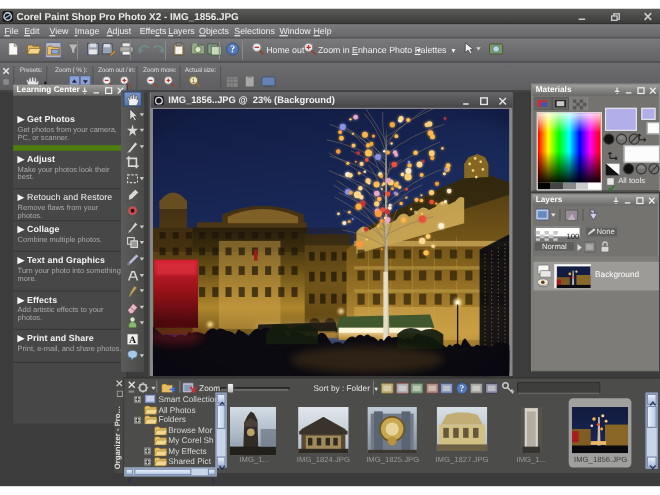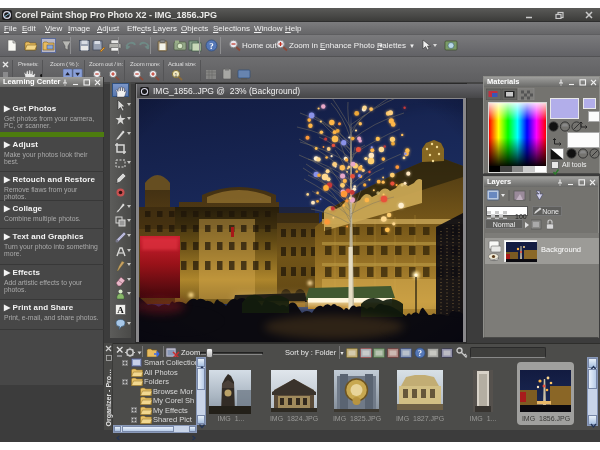--- a/index.html
+++ b/index.html
@@ -7,26 +7,26 @@
 .abs { position:absolute; }
 #tbar { left:0; top:0; width:600px; height:14px; background:linear-gradient(#5a5a58,#3c3c3a); color:#eaeae8; font-size:9px; font-weight:bold; line-height:14px; border-bottom:1px solid #2e2e2e;}
 #menu { left:0; top:14px; width:600px; height:13px; background:linear-gradient(#7c7c7e,#666668); color:#f0f0f0; font-size:8px; line-height:13px; border-bottom:1px solid #5e5e60;}
 #menu span { position:absolute; top:0; }
 u { text-decoration:underline; }
 #tb1 { left:0; top:27px; width:600px; height:22px; background:linear-gradient(#7a7a7c,#626266); border-bottom:1px solid #525254; }
 #tb1 .ic { position:absolute; top:3px; }
 #tb1 .lbl { position:absolute; top:6px; color:#f0f0f0; font-size:8px; }
 #tb2 { left:0; top:49px; width:600px; height:27px; background:linear-gradient(#6e6e70,#5e5e60); border-bottom:2px solid #454545; color:#e0e0e0; }
 #tb2 .lb { position:absolute; top:3.5px; font-size:6px; letter-spacing:-0.2px; color:#dcdcdc; }
-#lc { left:0; top:69px; width:104px; height:308px; background:#474747; border-right:1px solid #333; }
+#lc { left:12px; top:69px; width:104px; height:308px; background:#474747; border-right:1px solid #333; }
 .ptit { position:relative; height:10px; background:linear-gradient(#9e9e9c,#6a6a68); color:#fff; font-size:7.5px; font-weight:bold; line-height:10px; padding-left:3px; }
 #lc .home { position:relative; height:17px; background:linear-gradient(#72726e,#5a5a56); color:#f4f4f4; font-weight:bold; font-size:10px; line-height:17px; border-bottom:1px solid #3a3a3a; }
 #tools { left:110px; top:74px; width:21px; height:256px; background:linear-gradient(90deg,#5c5c5a,#4a4a48); }
 #iwin { left:135px; top:75px; width:332px; height:260px; background:#88878a; border:1px solid #2a2a2a; }
-#iwtit { position:absolute; left:1px; top:0; width:397px; height:14px; background:linear-gradient(#66666a,#464648); color:#f0f0f0; font-size:8.5px; font-weight:normal; line-height:14px;text-align:center; }
+#iwtit { position:absolute; left:1px; top:0; width:329px; height:14px; background:linear-gradient(#66666a,#464648); color:#f0f0f0; font-size:8.5px; font-weight:bold; line-height:14px;text-align:center; }
 #mats { left:483px; top:68px; width:117px; height:98px; background:#74736f; border:1px solid #8e8e8a; border-bottom-color:#4a4a48; }
 #lays { left:483px; top:168px; width:116px; height:162px; background:#74736f; border:1px solid #8e8e8a; border-bottom-color:#4a4a48; }
 #orgtab { left:104px; top:335px; width:9px; height:87px; background:#484846; border-right:1px solid #3a3a38; }
 #org { left:113px; top:335px; width:487px; height:87px; background:#4c4c4a; border-top:1px solid #2e2e2c; }
 #orgtree { position:absolute; left:0; top:13px; width:96px; height:66px; background:#4c4c4a; }
 #status { left:0; top:422px; width:600px; height:12px; background:linear-gradient(#6c6c6a,#545452); color:#ececec; font-size:7.5px; line-height:12px; border-top:1px solid #2c2c2a; }
 </style></head>
 <body>
 <div id="app">
 <div id="tbar" class="abs">
@@ -218,21 +218,21 @@
         </svg></div>
 <div style="position:absolute;left:0;top:24px;width:104px;height:36px;border-bottom:5px solid #4d7c0f;padding:3px 3px 0 4px">
         <div style="color:#f4f4f4;font-size:8px;font-weight:bold;letter-spacing:0.1px">▶&nbsp;Get Photos</div>
         <div style="color:#aaa;font-size:6.8px;line-height:7.6px;margin-top:1.5px">Get photos from your camera, PC, or scanner.</div>
       </div>
       <div style="position:absolute;left:0;top:60px;width:104px;height:35px;border-bottom:1px solid #383838;padding:3px 3px 0 4px">
         <div style="color:#f4f4f4;font-size:8px;font-weight:bold;letter-spacing:0.1px">▶&nbsp;Adjust</div>
         <div style="color:#aaa;font-size:6.8px;line-height:7.6px;margin-top:1.5px">Make your photos look their best.</div>
       </div>
       <div style="position:absolute;left:0;top:95px;width:104px;height:29px;border-bottom:1px solid #383838;padding:3px 3px 0 4px">
-        <div style="color:#f4f4f4;font-size:8px;font-weight:bold;letter-spacing:0.1px">▶&nbsp;Retouch and Restore</div>
+        <div style="color:#f4f4f4;font-size:8px;font-weight:normal;letter-spacing:0.1px">▶&nbsp;Retouch and Restore</div>
         <div style="color:#aaa;font-size:6.8px;line-height:7.6px;margin-top:1.5px">Remove flaws from your photos.</div>
       </div>
       <div style="position:absolute;left:0;top:124px;width:104px;height:28px;border-bottom:1px solid #383838;padding:3px 3px 0 4px">
         <div style="color:#f4f4f4;font-size:8px;font-weight:bold;letter-spacing:0.1px">▶&nbsp;Collage</div>
         <div style="color:#aaa;font-size:6.8px;line-height:7.6px;margin-top:1.5px">Combine multiple photos.</div>
       </div>
       <div style="position:absolute;left:0;top:152px;width:104px;height:36px;border-bottom:1px solid #383838;padding:3px 3px 0 4px">
         <div style="color:#f4f4f4;font-size:8px;font-weight:bold;letter-spacing:0.1px">▶&nbsp;Text and Graphics</div>
         <div style="color:#aaa;font-size:6.8px;line-height:7.6px;margin-top:1.5px">Turn your photo into something more.</div>
       </div>

